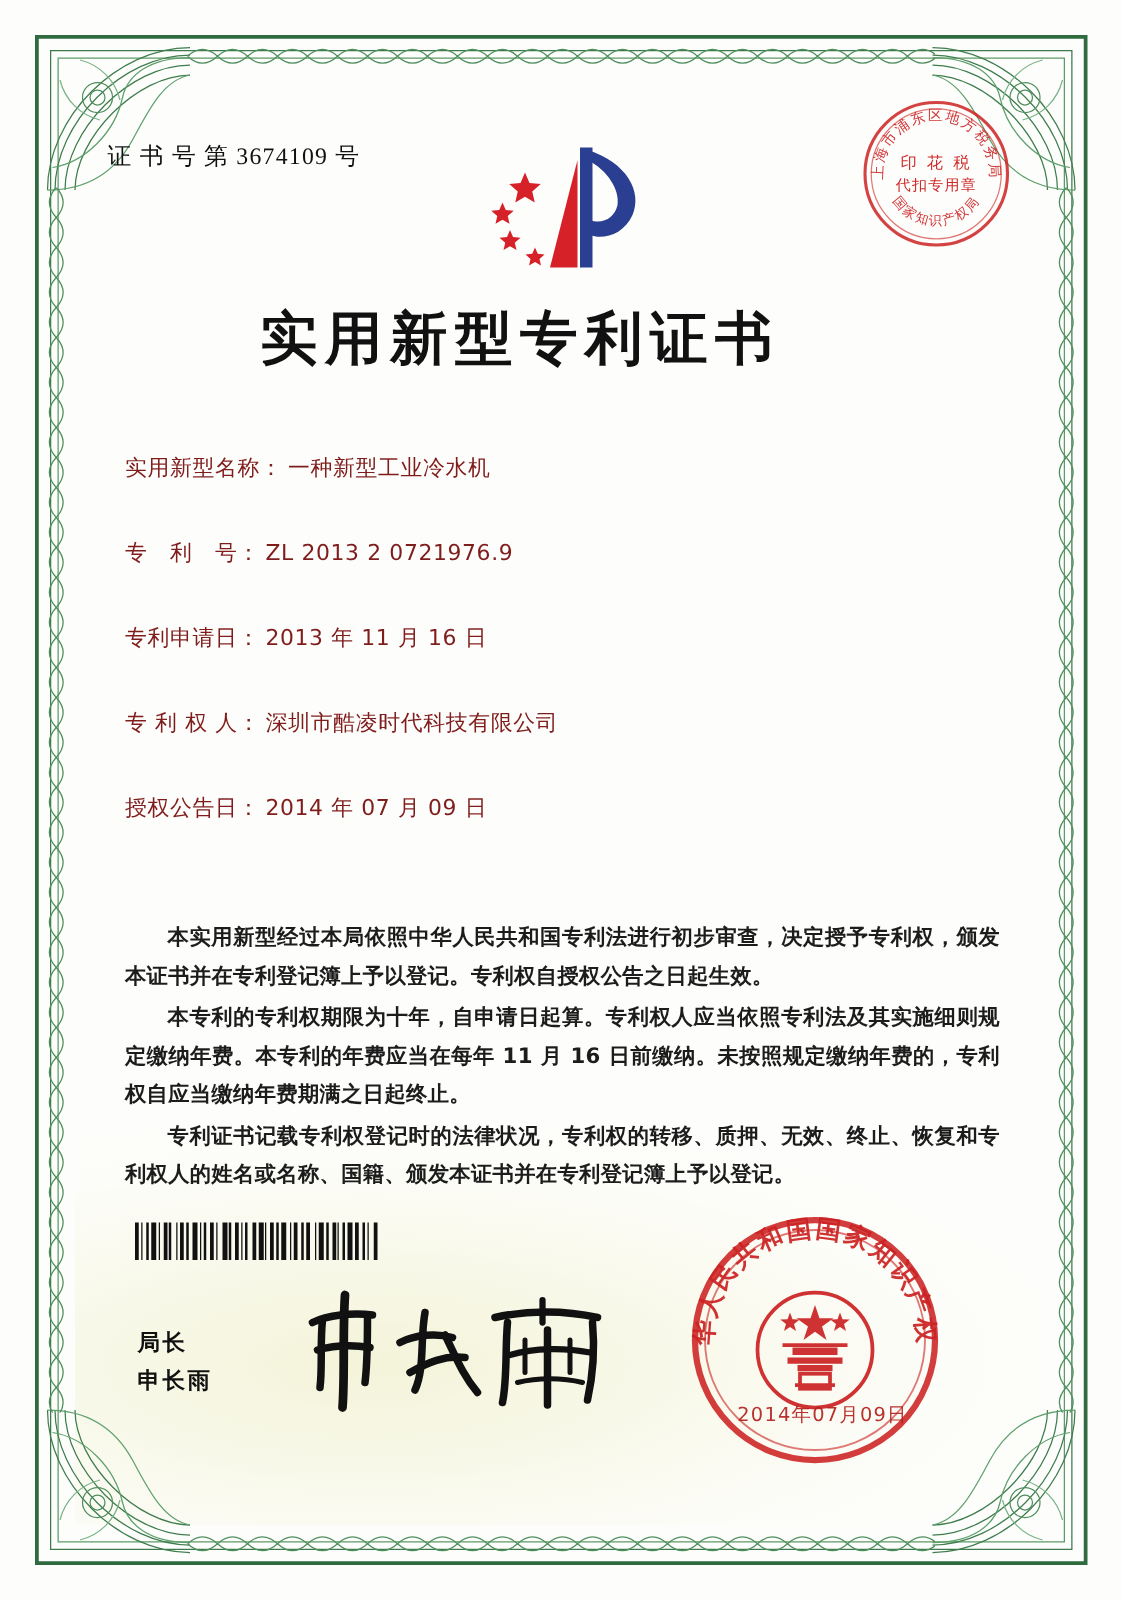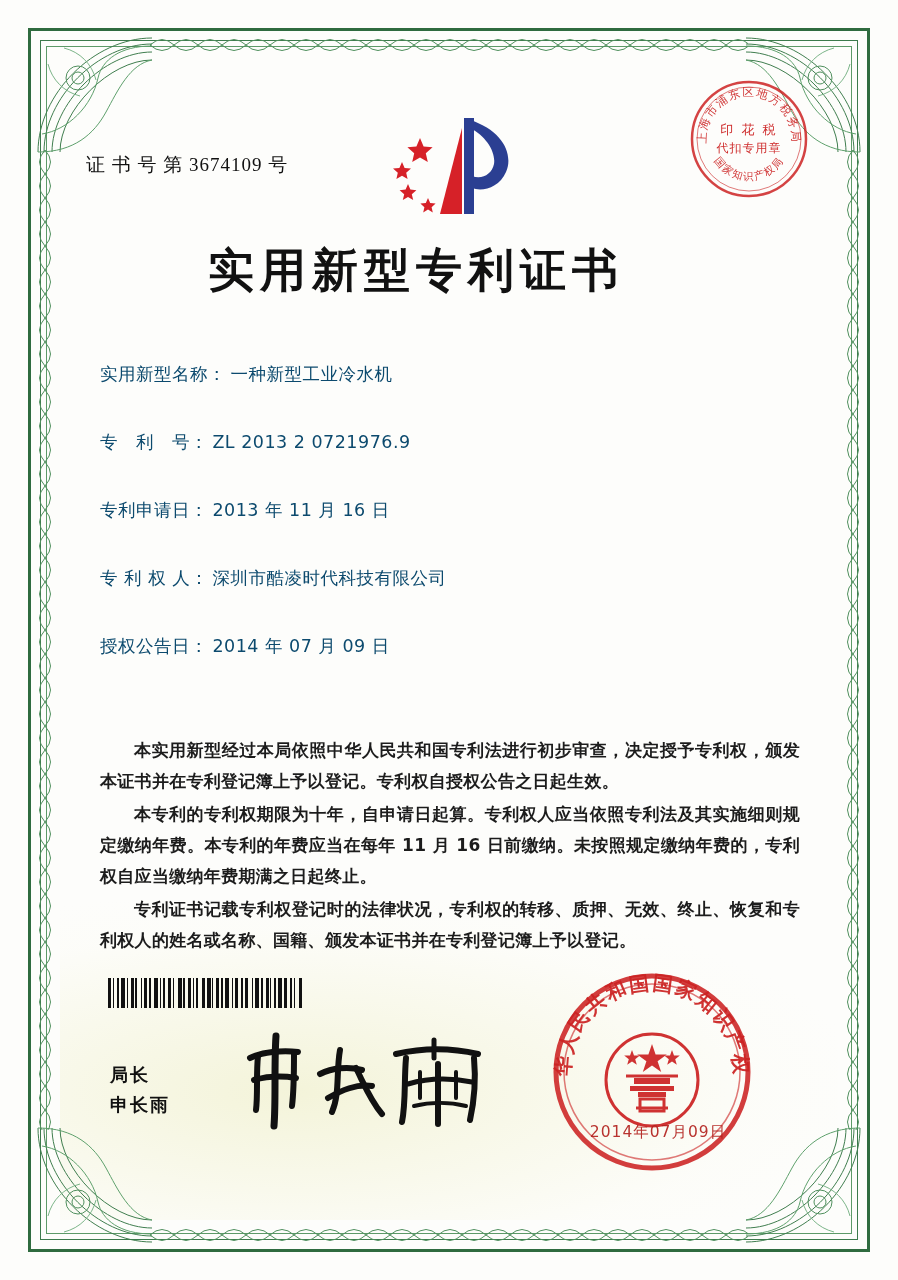--- a/index.html
+++ b/index.html
@@ -82,21 +82,20 @@
   }
 
   
   .cert-no {
     position: absolute;
     left: 86px; top: 112px;
     font-size: 19px;
     letter-spacing: 1px;
     color: #111;
     font-family: "Liberation Serif", serif;
-    margin-top: 40px;
   }
 
   .logo {
     position: absolute;
     left: 378px; top: 110px;
     width: 150px; height: 115px;
   }
 
   .stamp-tax {
     position: absolute;
@@ -117,21 +116,21 @@
   }
 
   
   .fields {
     position: absolute;
     left: 100px; top: 362px;
     width: 700px;
   }
   .field-row {
     font-size: 17.5px;
-    color: #0c4a6e;
+    color: #7f1d1d;
     height: 68px;
     line-height: 24px;
     white-space: nowrap;
   }
   .field-label {
     display: inline-block;
     font-family: "DejaVu Sans", sans-serif;
     letter-spacing: 0.5px;
   }
   .field-value {

